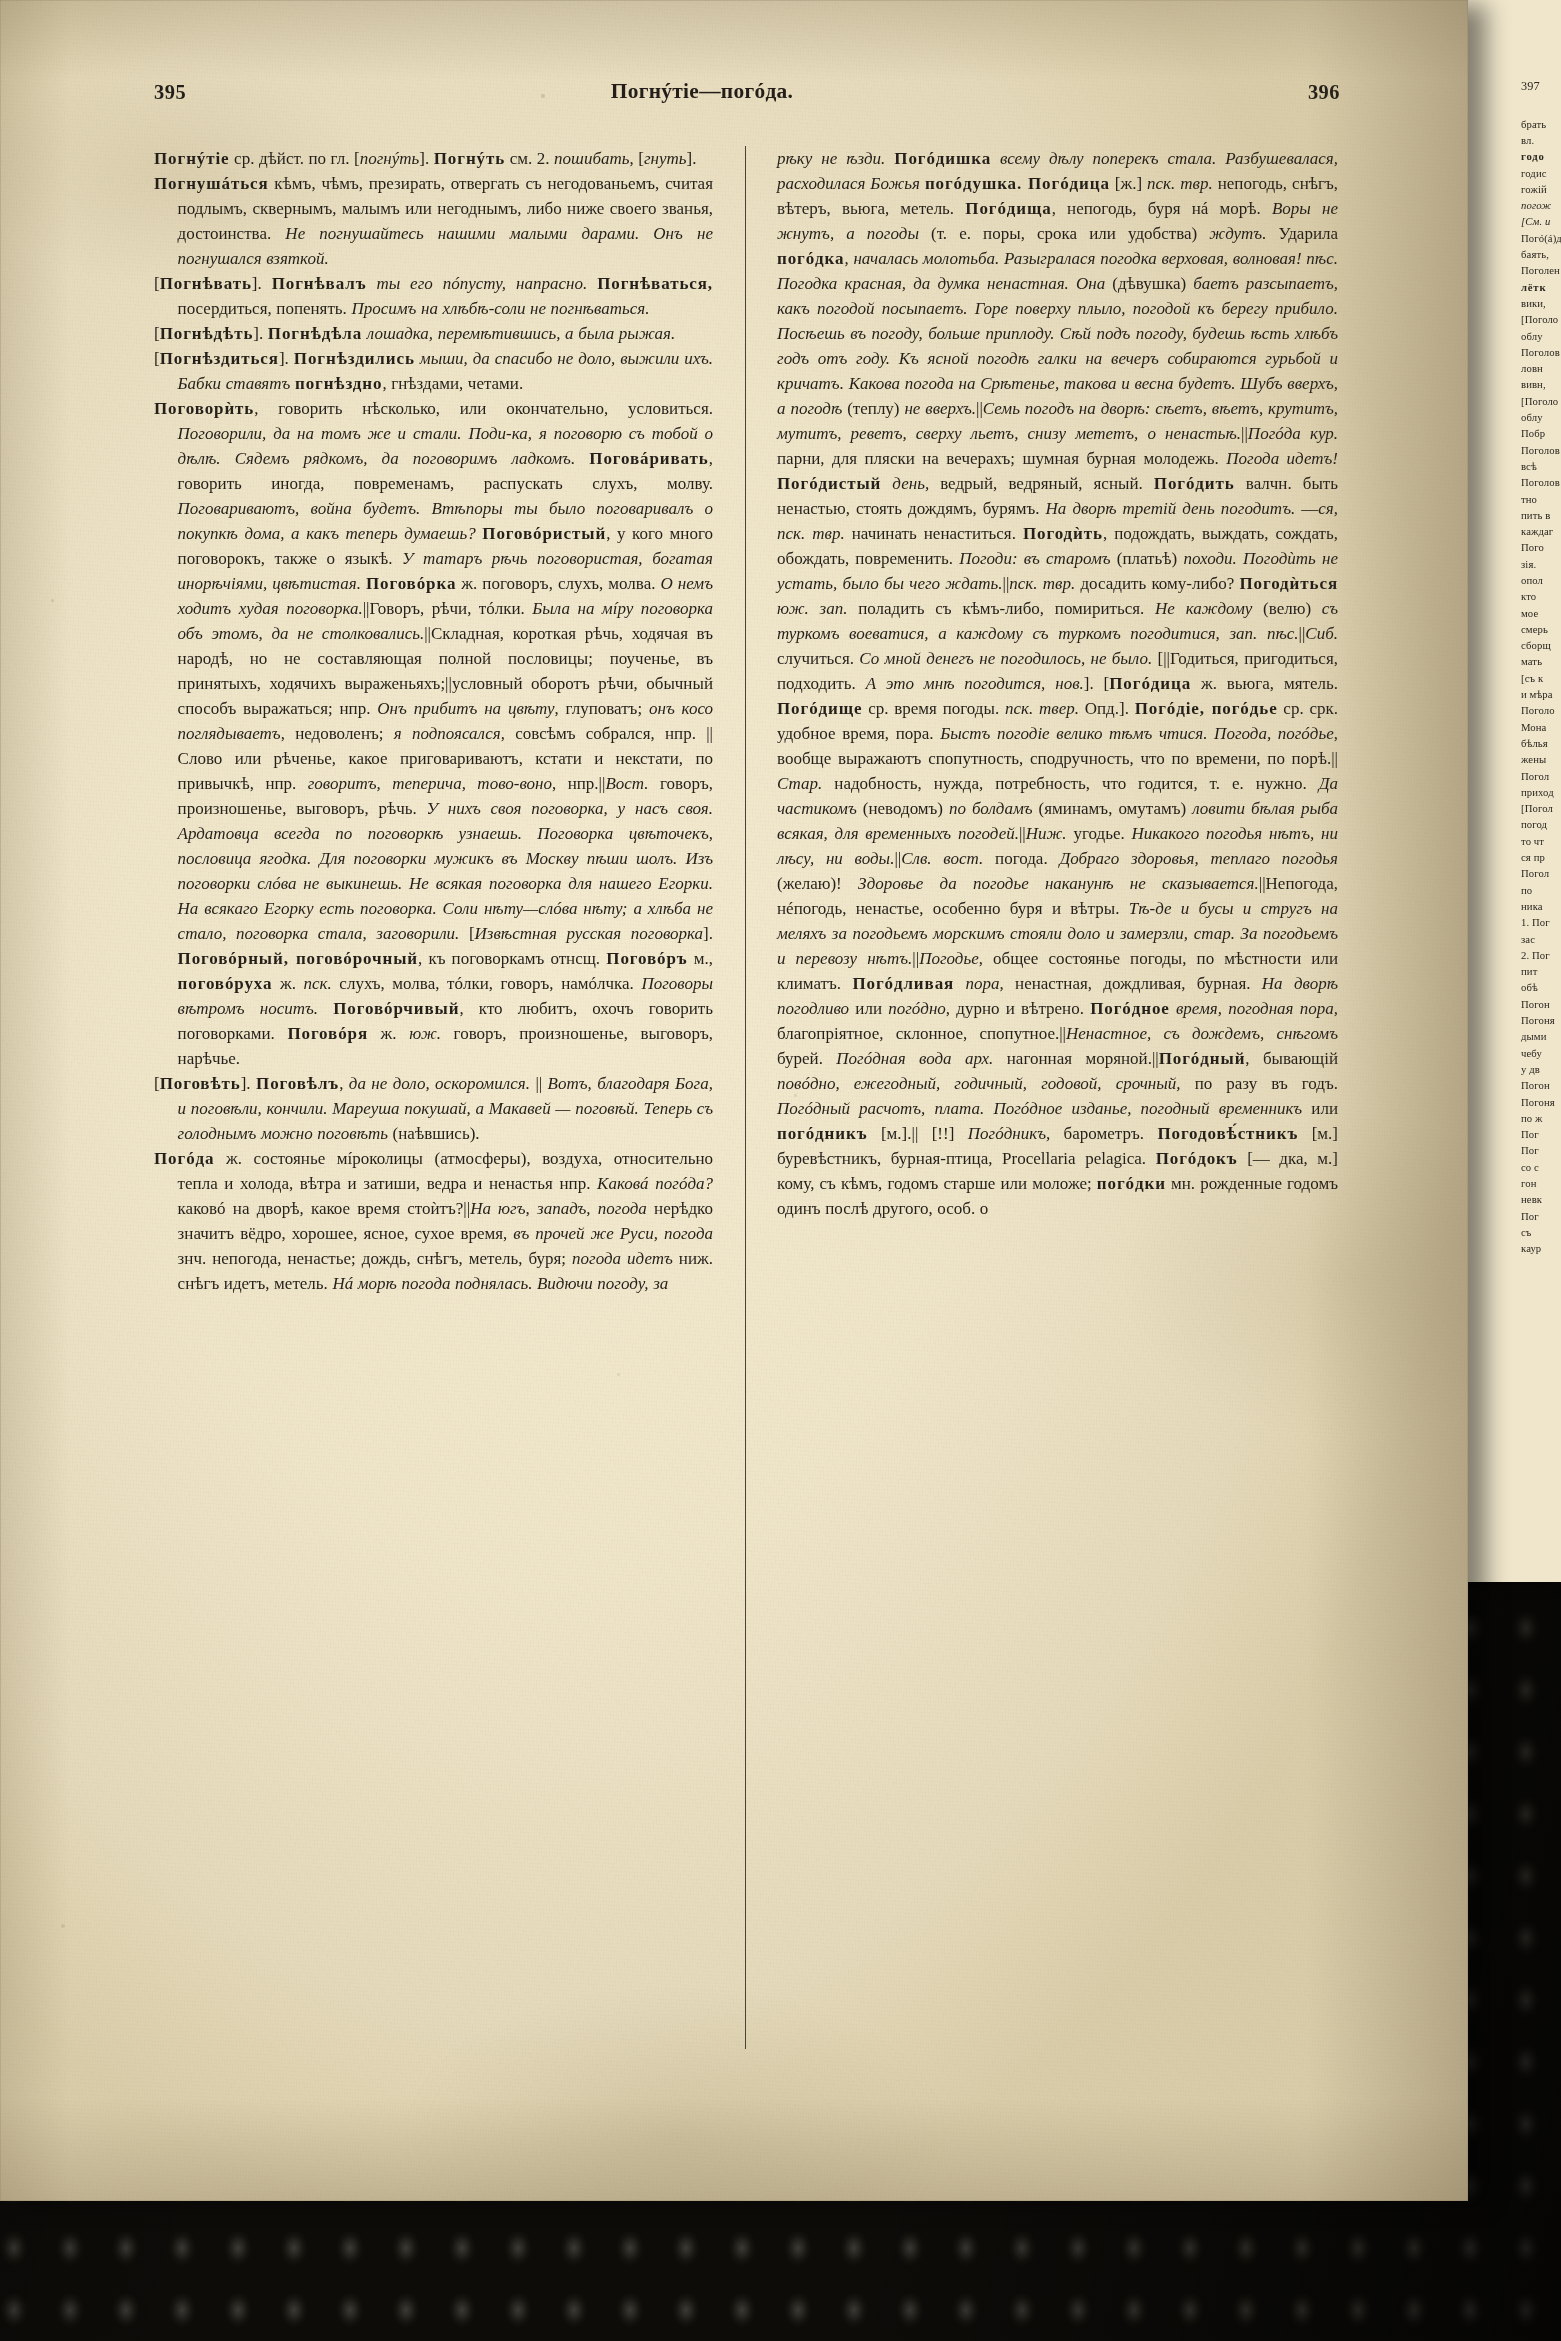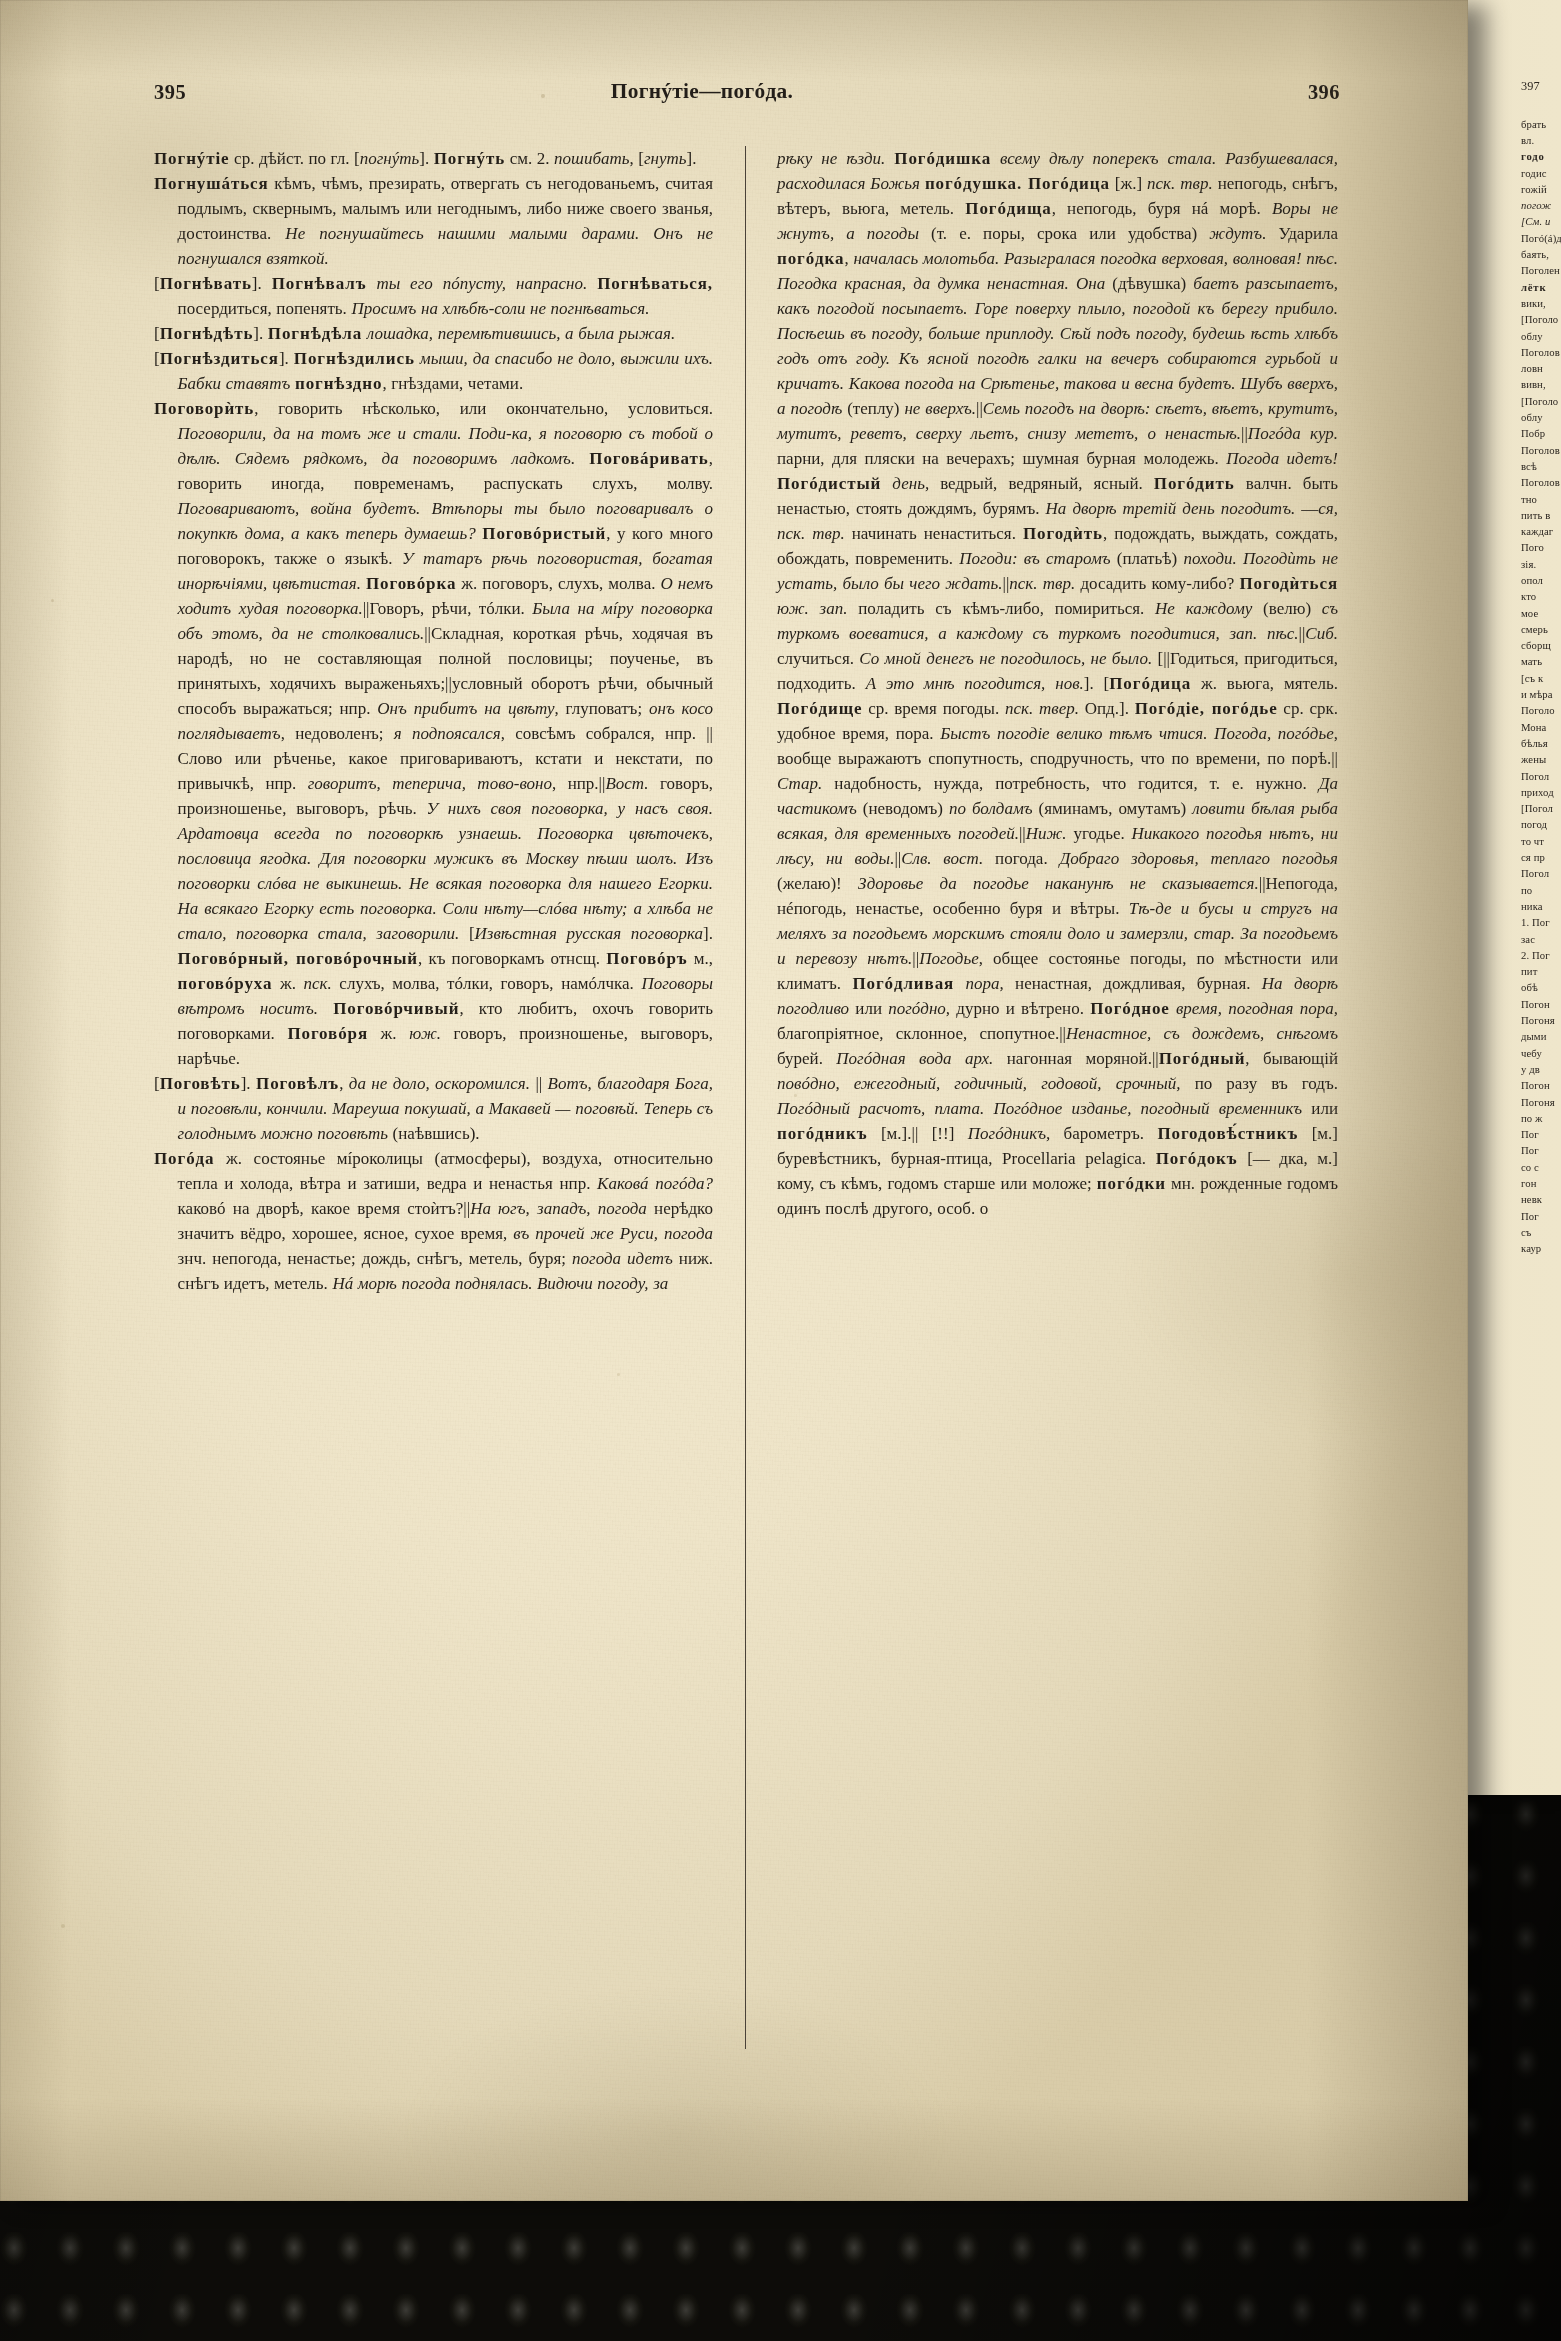--- a/index.html
+++ b/index.html
@@ -20,21 +20,21 @@
     background-size:56px 62px,56px 62px;
     background-position:0 0,0 0;
   }
   .foam:after{
     content:"";position:absolute;inset:0;
     background:linear-gradient(105deg, rgba(0,0,0,.55) 0%, rgba(0,0,0,0) 38%, rgba(0,0,0,0) 66%, rgba(0,0,0,.6) 100%);
   }
 
   
   .next-leaf{
-    position:absolute;top:0;right:0;width:134px;height:1795px;
+    position:absolute;top:0;right:0;width:134px;height:1582px;
     background:linear-gradient(90deg,#0b0a08 0px,#0b0a08 2.1px,#b9ae93 2.7px,#ded3b4 8.6px,#e9dfc3 18px,#eee5ca 38px,#efe6cb 100%);
     overflow:hidden;
     box-shadow:-5.4px 0 13px rgba(0,0,0,.55);
   }
   .next-leaf .nl-inner{
     position:absolute;left:94px;top:0;width:129px;height:100%;
     color:#2c2620;font-size:10.7px;line-height:16.3px;
     letter-spacing:0.1px;white-space:nowrap;
   }
   .next-leaf .nl-pageno{font-size:12.3px;padding-top:78px;padding-bottom:21.4px;display:block;}

